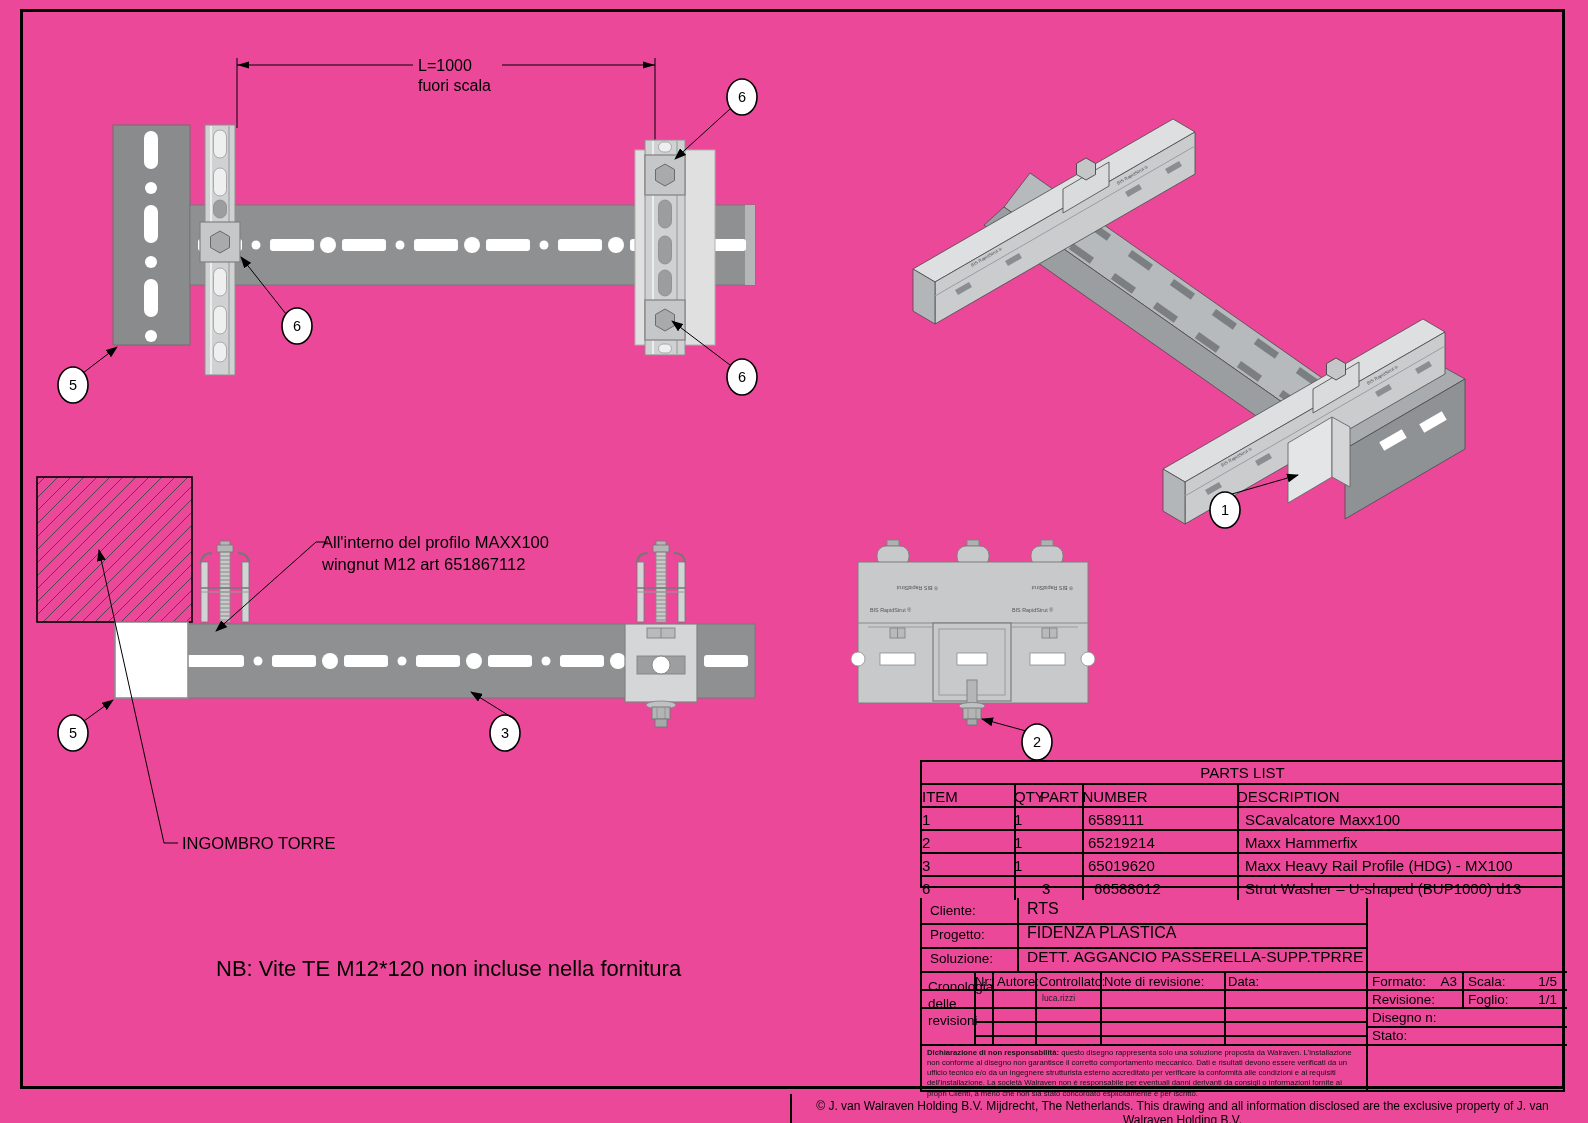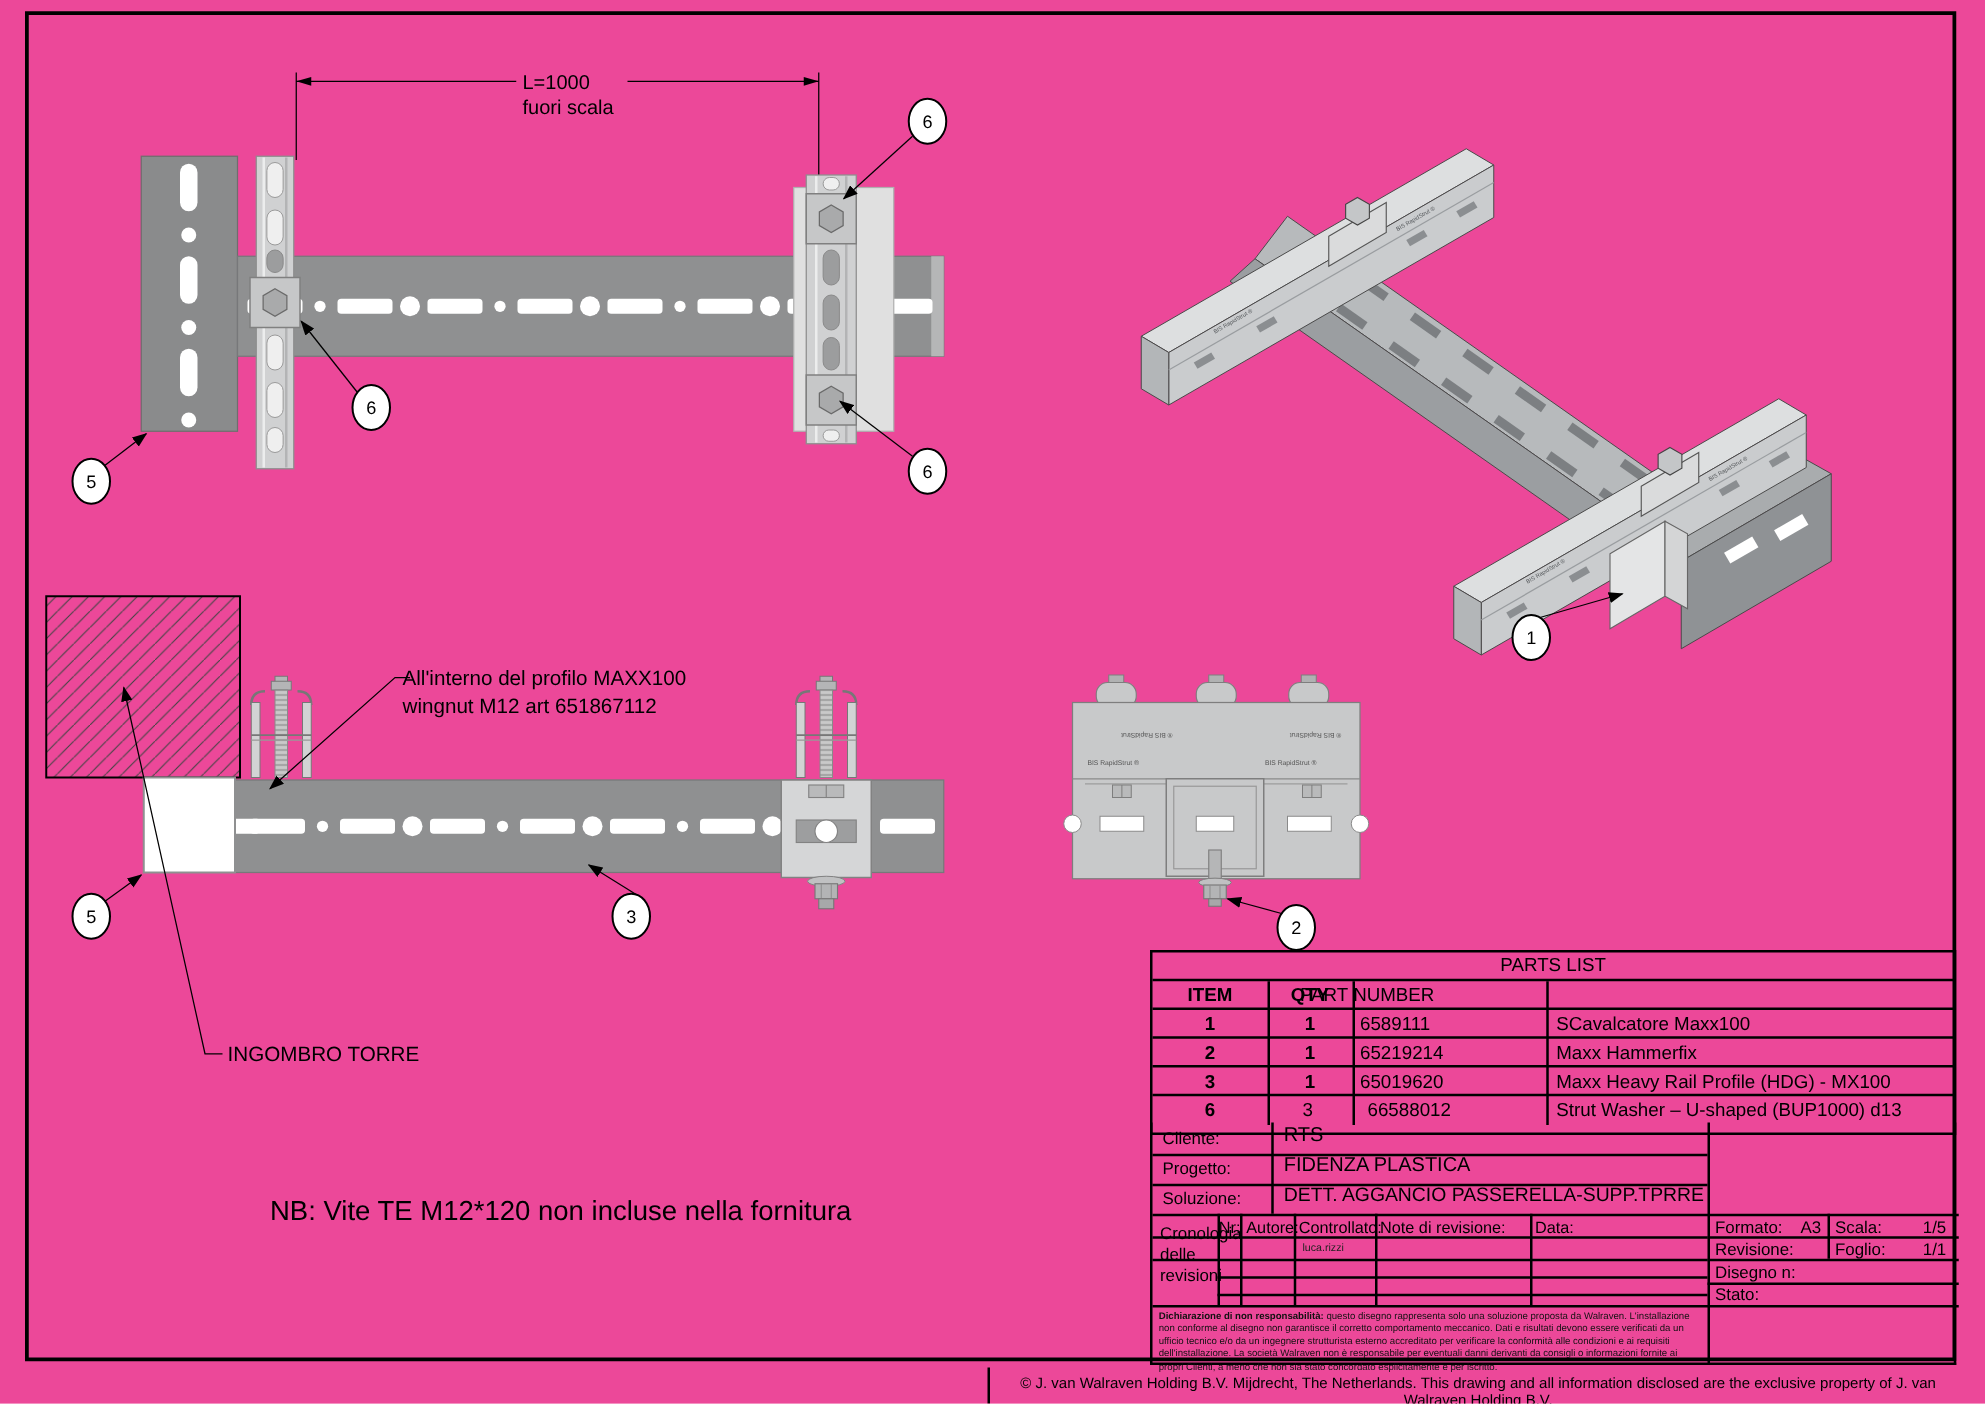--- a/index.html
+++ b/index.html
@@ -8,25 +8,25 @@
   .frame{position:absolute;left:20px;top:9px;width:1545px;height:1080px;border:3px solid #000;box-sizing:border-box;}
   svg{position:absolute;overflow:visible;}
   svg text{font-family:"Liberation Sans", sans-serif;fill:#000;}
   .ann{font-size:16.5px;}
   .dim{font-size:16px;}
   .co-num{font-size:14.5px;}
   .micro{font-size:5.4px;fill:#555;}
   .micro-iso{font-size:4.6px;fill:#55585b;}
   .nb-note{position:absolute;left:216px;top:956px;font-size:22px;}
   
-  .plist{position:absolute;left:920px;top:760px;width:645px;height:148px;border:2px solid #000;box-sizing:border-box;font-size:15px;}
+  .plist{position:absolute;left:920px;top:760px;width:645px;height:128px;border:2px solid #000;box-sizing:border-box;font-size:15px;}
   .plist .hline{position:absolute;left:0;width:100%;height:1.5px;background:#000;}
   .plist .vline{position:absolute;top:23px;width:1.5px;height:115px;background:#000;}
   .pl-cell{position:absolute;height:23px;line-height:23px;white-space:nowrap;}
-  .pl-center{text-align:center;font-weight:bold;}
+  .pl-center{text-align:left;}
   .pl-title{position:absolute;left:0;top:0;width:100%;height:23px;line-height:22px;text-align:center;}
   
   .tblock{position:absolute;left:920px;top:898px;width:645px;height:194px;border:2px solid #000;border-top:none;box-sizing:border-box;}
   .tblock .hl{position:absolute;height:1.5px;background:#000;}
   .tblock .vl{position:absolute;width:1.5px;background:#000;}
   .lbl{position:absolute;font-size:13.5px;white-space:nowrap;}
   .val{position:absolute;font-size:16px;white-space:nowrap;}
   .logo{position:absolute;left:444px;top:0;width:199px;height:73px;background:#0a6a4a;display:flex;align-items:center;justify-content:center;}
   .logo span{color:#f2e40e;font-weight:bold;font-size:40px;letter-spacing:-1.5px;}
   .rev-h{position:absolute;font-size:13px;white-space:nowrap;}
@@ -391,20 +391,21 @@
     <div class="hline" style="top:44px;"></div>
     <div class="hline" style="top:67px;"></div>
     <div class="hline" style="top:90px;"></div>
     <div class="hline" style="top:113px;"></div>
     <div class="vline" style="left:92px;"></div>
     <div class="vline" style="left:160px;"></div>
     <div class="vline" style="left:315px;"></div>
     <div class="pl-cell pl-center" style="left:0;top:23px;width:92px;">ITEM</div>
     <div class="pl-cell pl-center" style="left:92px;top:23px;width:68px;">QTY</div>
     <div class="pl-cell" style="left:118px;top:23px;">PART NUMBER</div>
+    <div class="pl-cell pl-center" style="left:315px;top:23px;width:330px;">DESCRIPTION</div>
 
     <div>
       <div class="pl-cell pl-center" style="left:0;top:46px;width:92px;">1</div>
       <div class="pl-cell pl-center" style="left:92px;top:46px;width:68px;">1</div>
       <div class="pl-cell" style="left:166px;top:46px;">6589111</div>
       <div class="pl-cell" style="left:323px;top:46px;">SCavalcatore Maxx100</div>
     </div>
     <div>
       <div class="pl-cell pl-center" style="left:0;top:69px;width:92px;">2</div>
       <div class="pl-cell pl-center" style="left:92px;top:69px;width:68px;">1</div>

